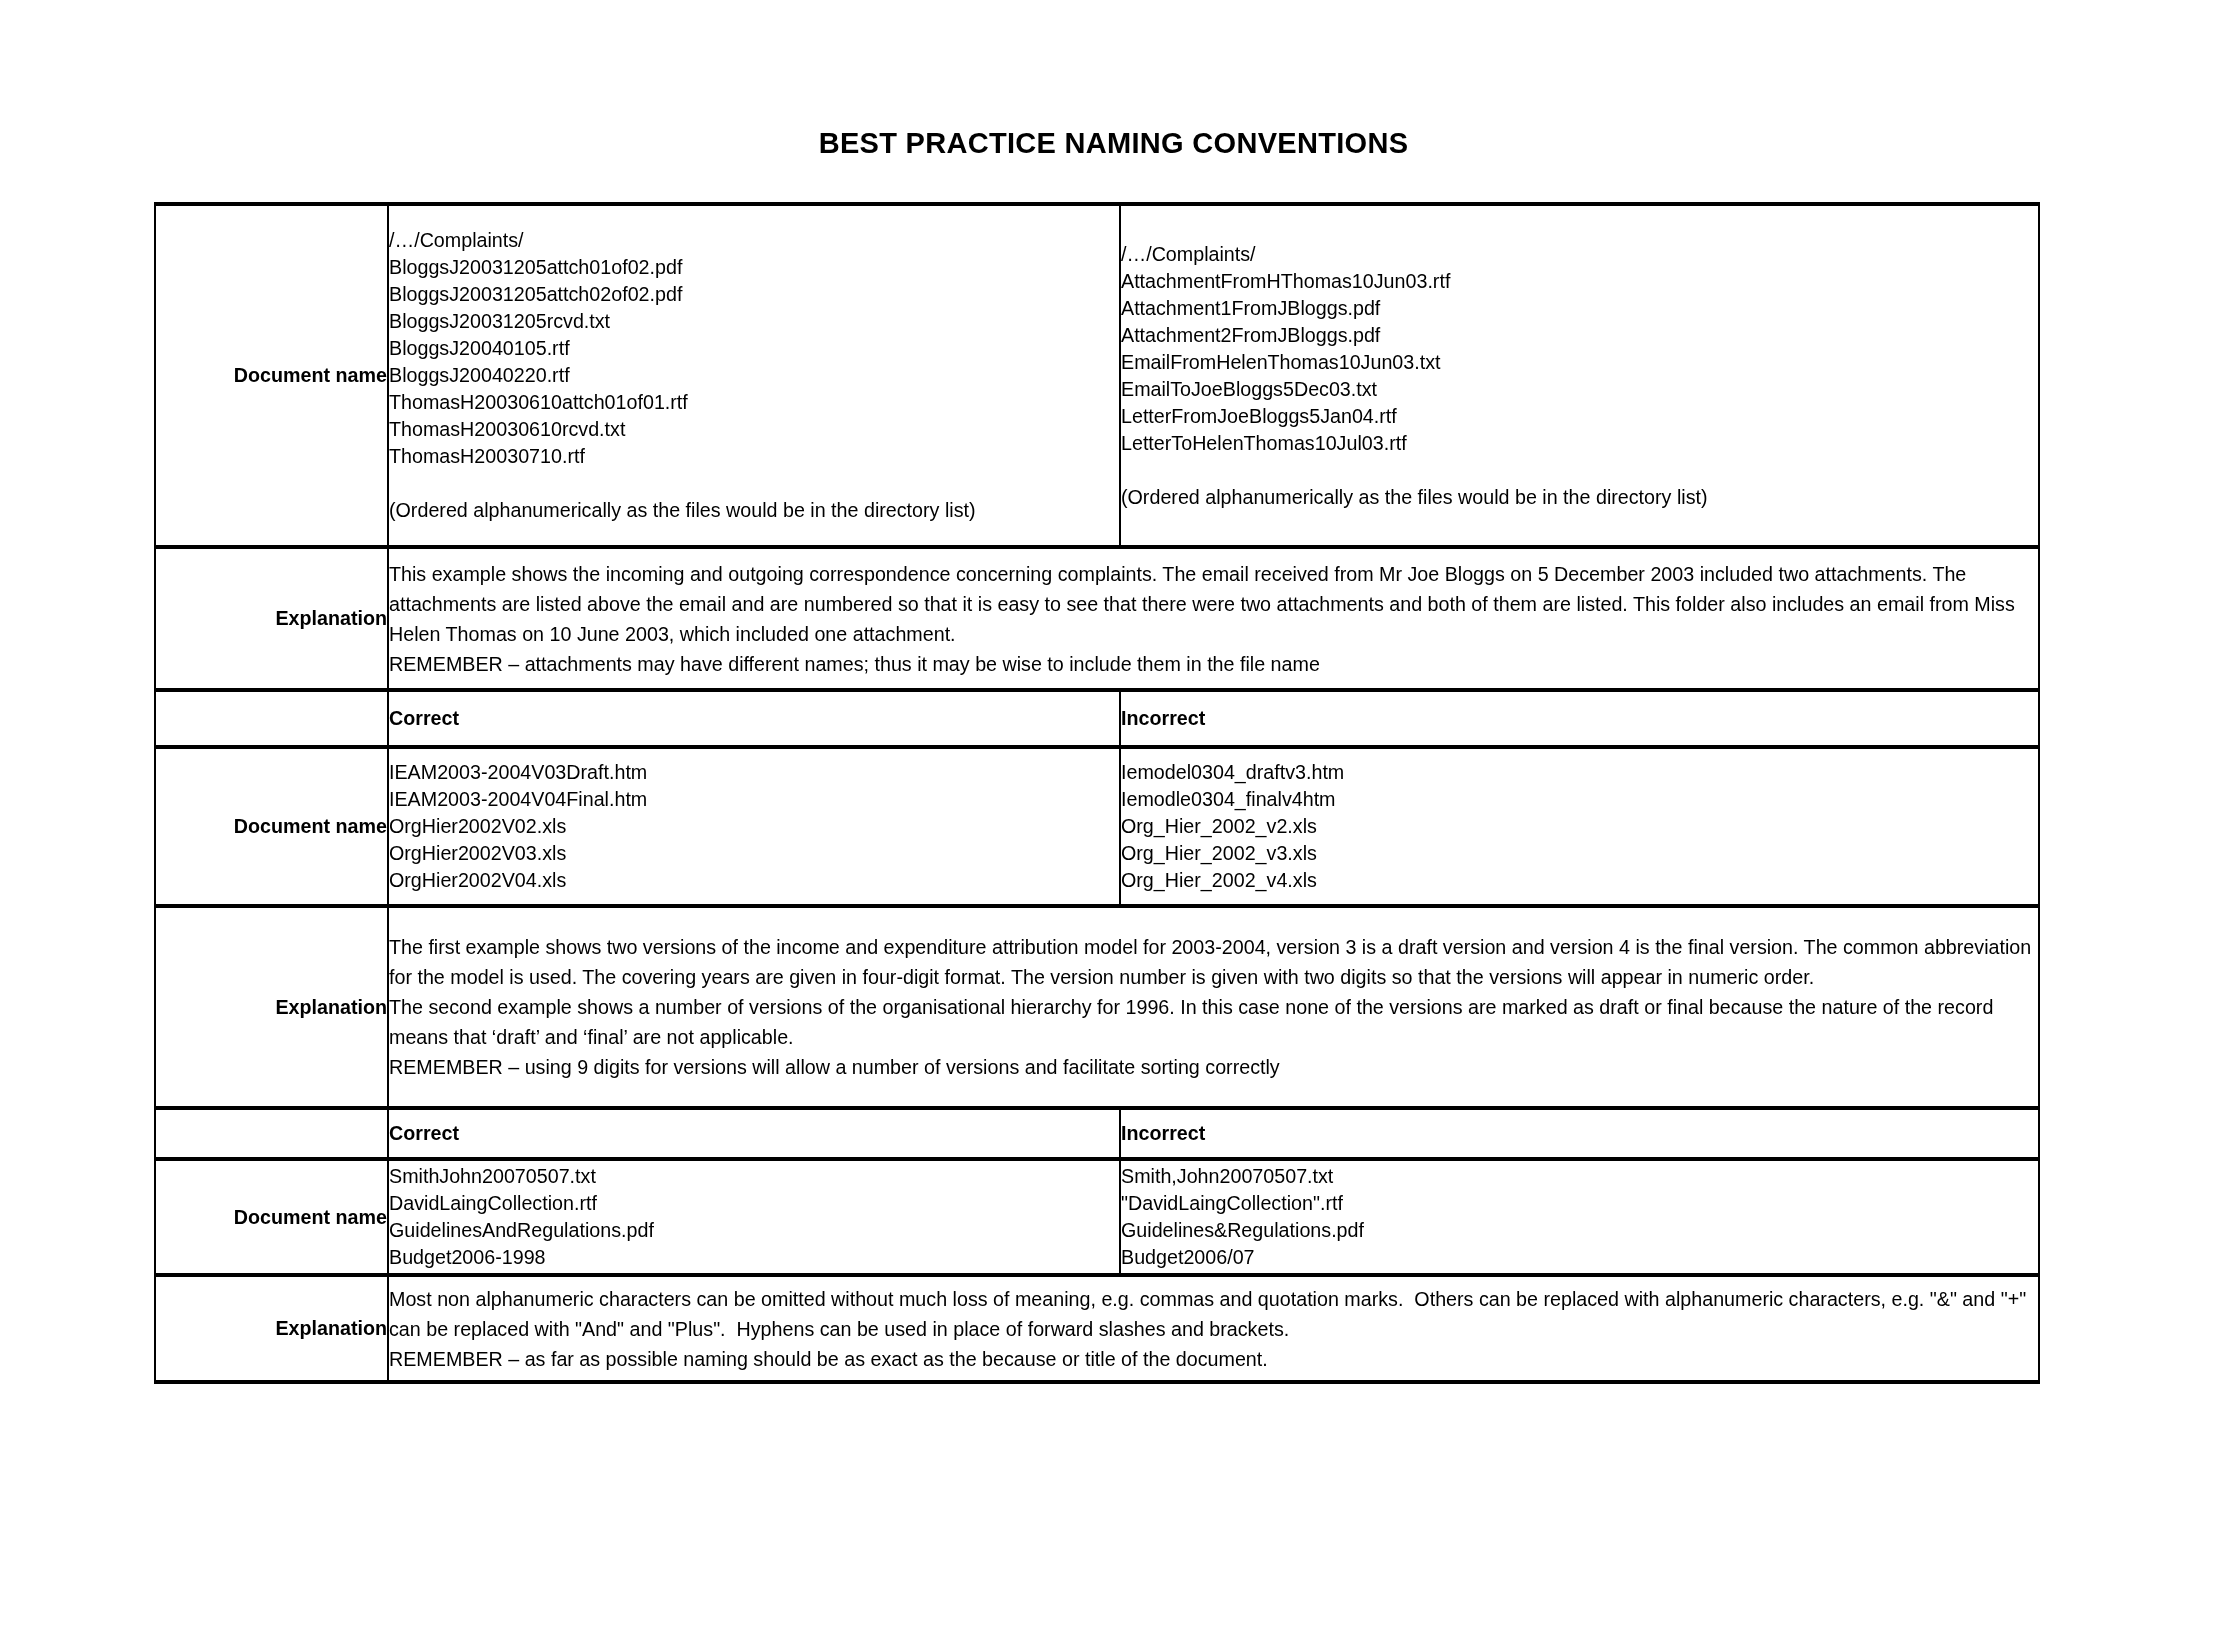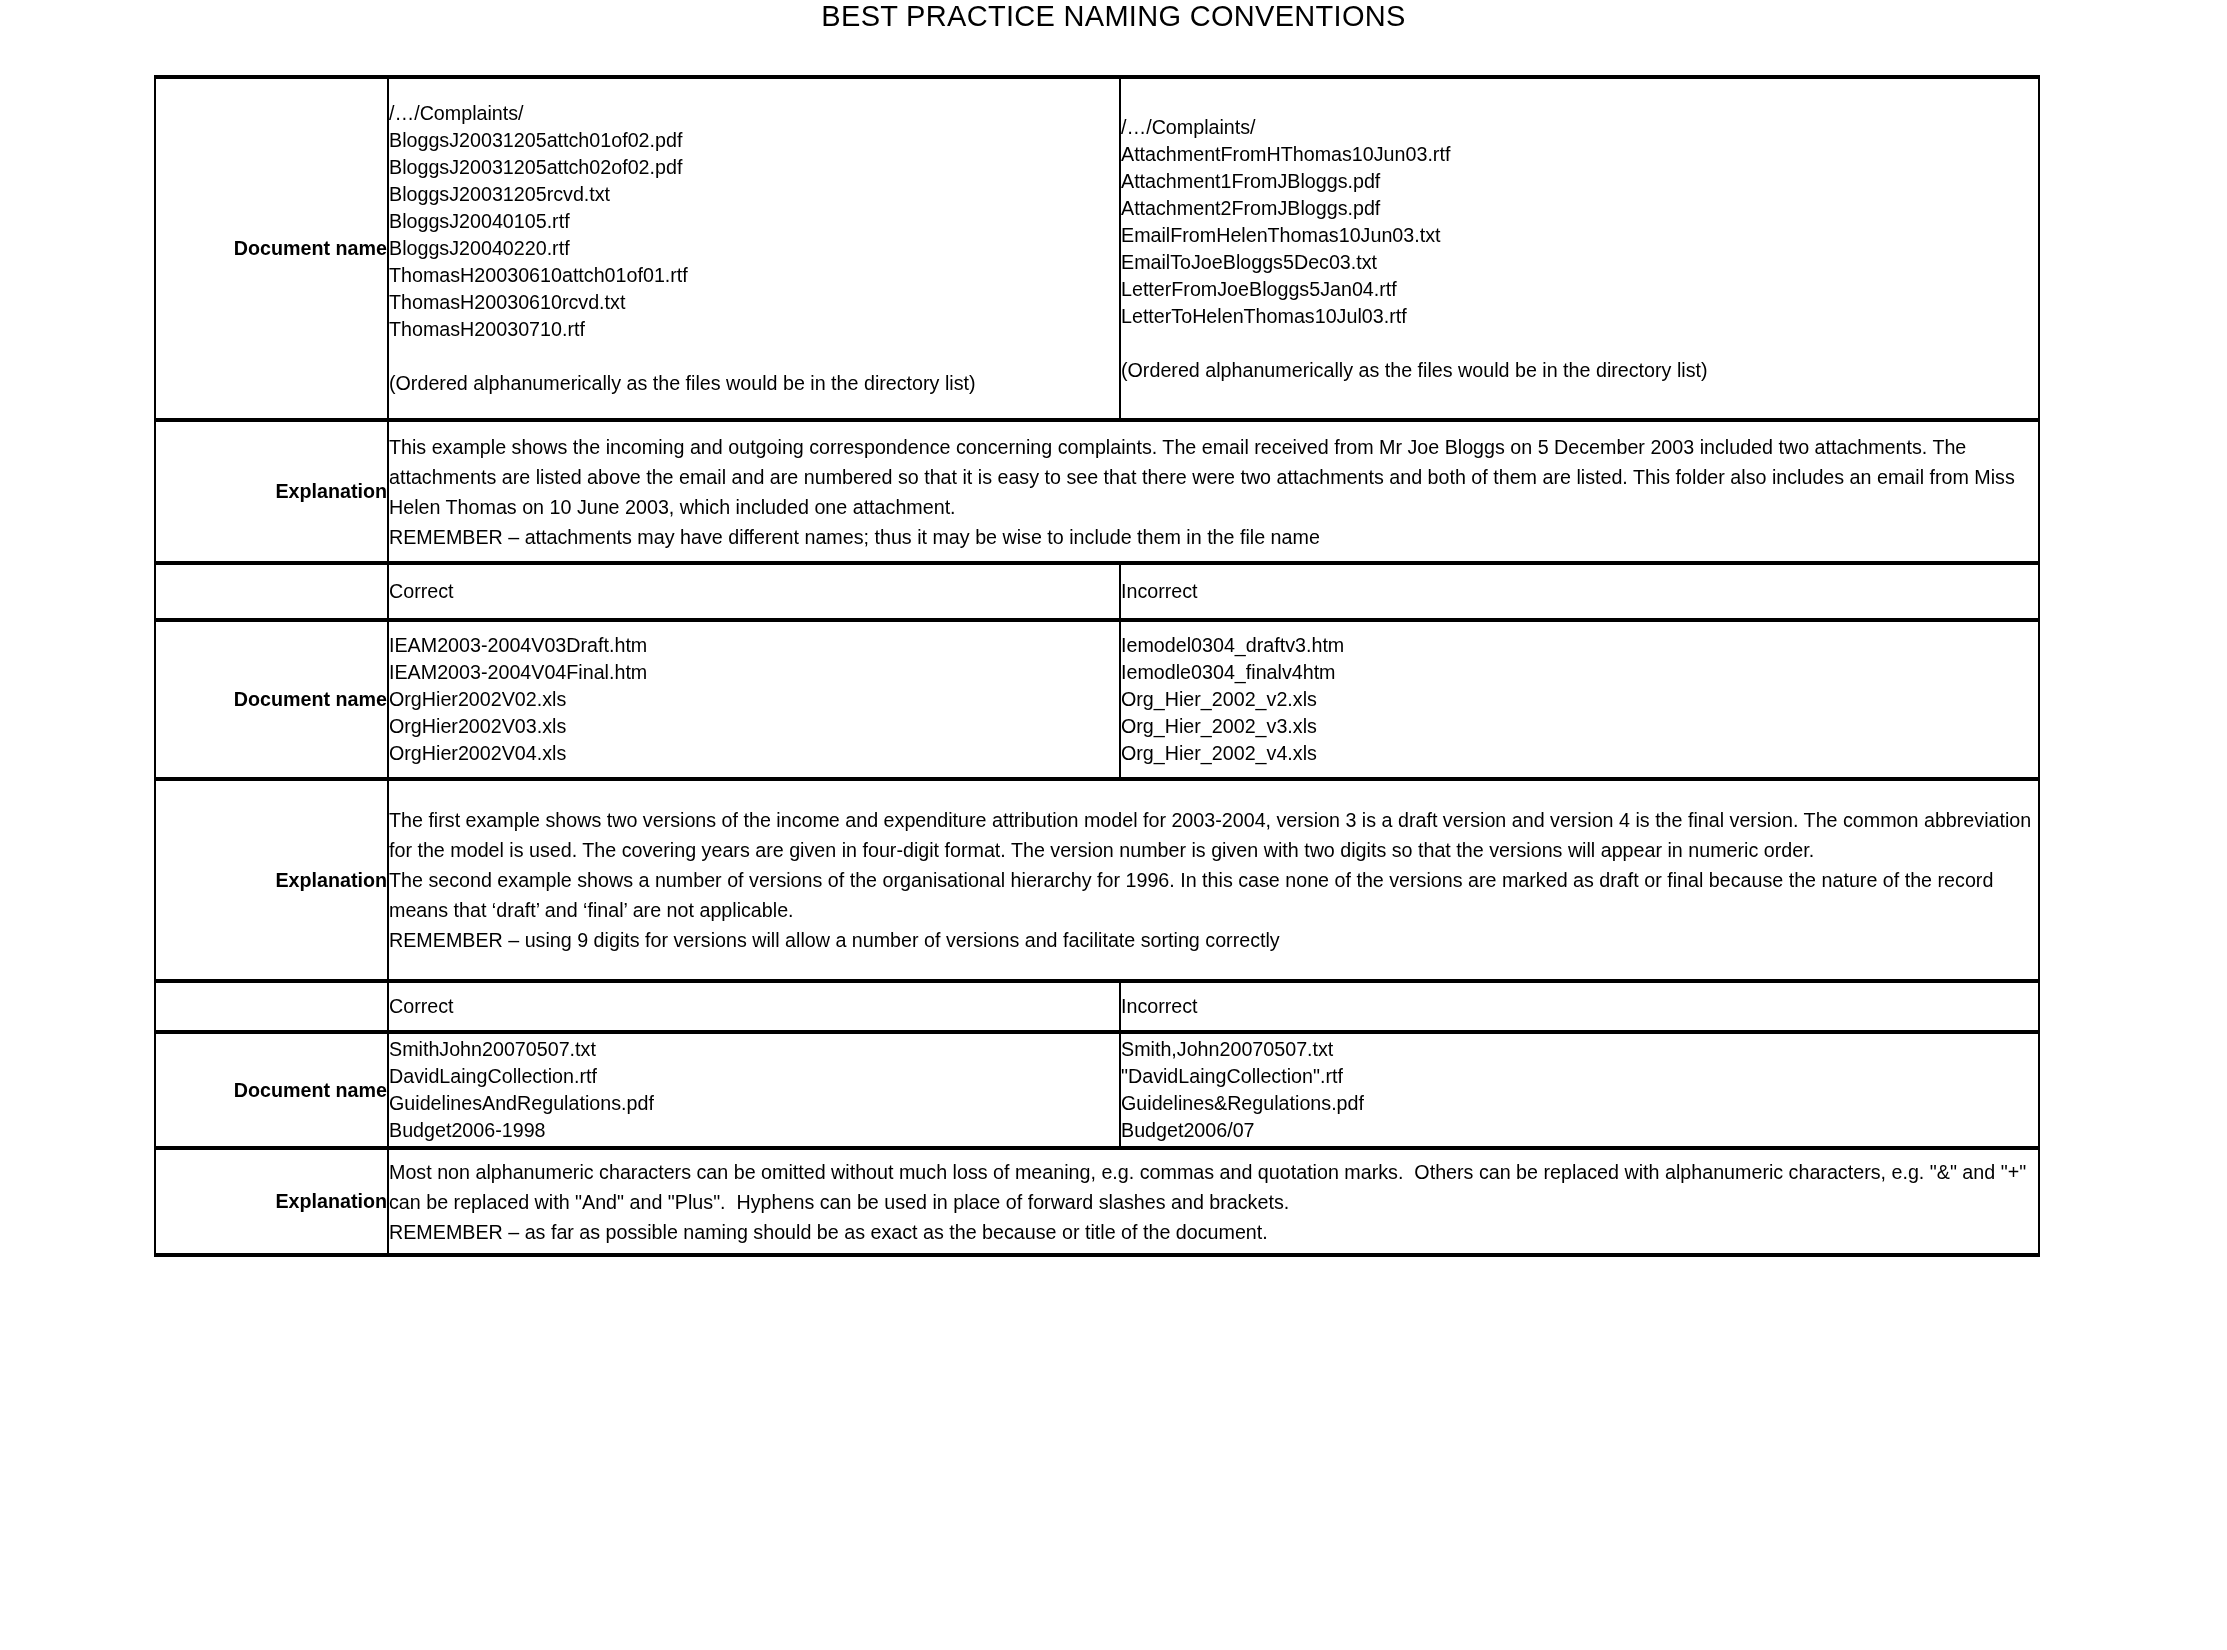--- a/index.html
+++ b/index.html
@@ -9,23 +9,24 @@
   }
   body {
     width: 2227px;
     height: 1650px;
     overflow: hidden;
     font-family: "Liberation Sans", sans-serif;
     color: #000000;
     -webkit-font-smoothing: antialiased;
   }
   .title {
+    margin-top: 127px;
     text-align: center;
     font-size: 29px;
-    font-weight: normal;
+    font-weight: bold;
     letter-spacing: 0.3px;
   }
   table.conv {
     margin: 42px 0 0 154px;
     width: 1884px;
     table-layout: fixed;
     border-collapse: collapse;
   }
   table.conv td {
     box-sizing: border-box;
@@ -60,21 +61,21 @@
   }
   .expl-body, .expl-para, .expl-remember {
     line-height: 30px;
     white-space: pre-wrap;
   }
   td.rule-heading-cell {
     font-weight: bold;
     padding-left: 57px;
   }
   td.col-header-cell {
-    font-weight: normal;
+    font-weight: bold;
     padding-left: 57px;
   }
   
   tr.r-docs-1  td { height: 343px; }
   tr.r-expl-1  td { height: 143px; }
   tr.r-rule-12 td { height: 54px; }
   tr.r-hdr-12  td { height: 57px; }
   tr.r-docs-2  td { height: 159px; }
   tr.r-expl-2  td { height: 202px; }
   tr.r-rule-13 td { height: 54px; }

